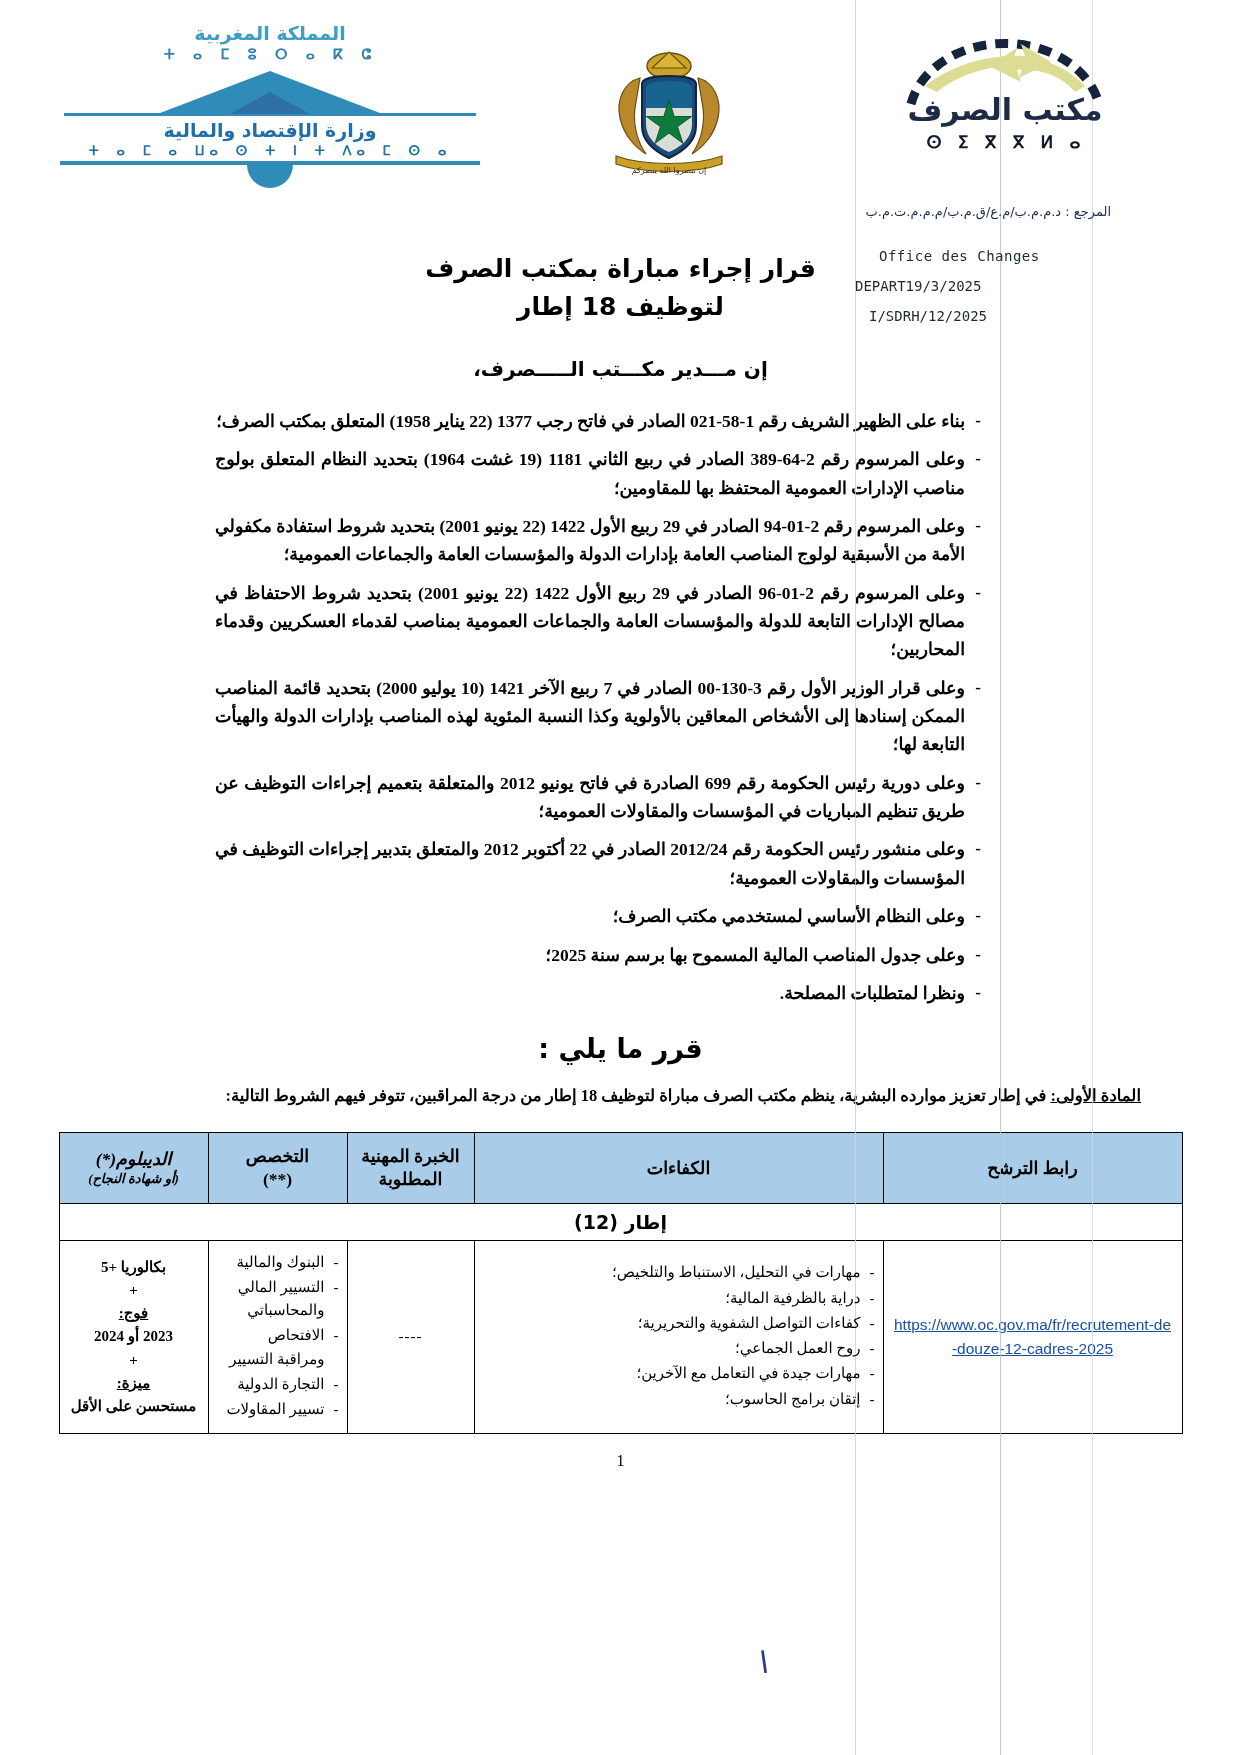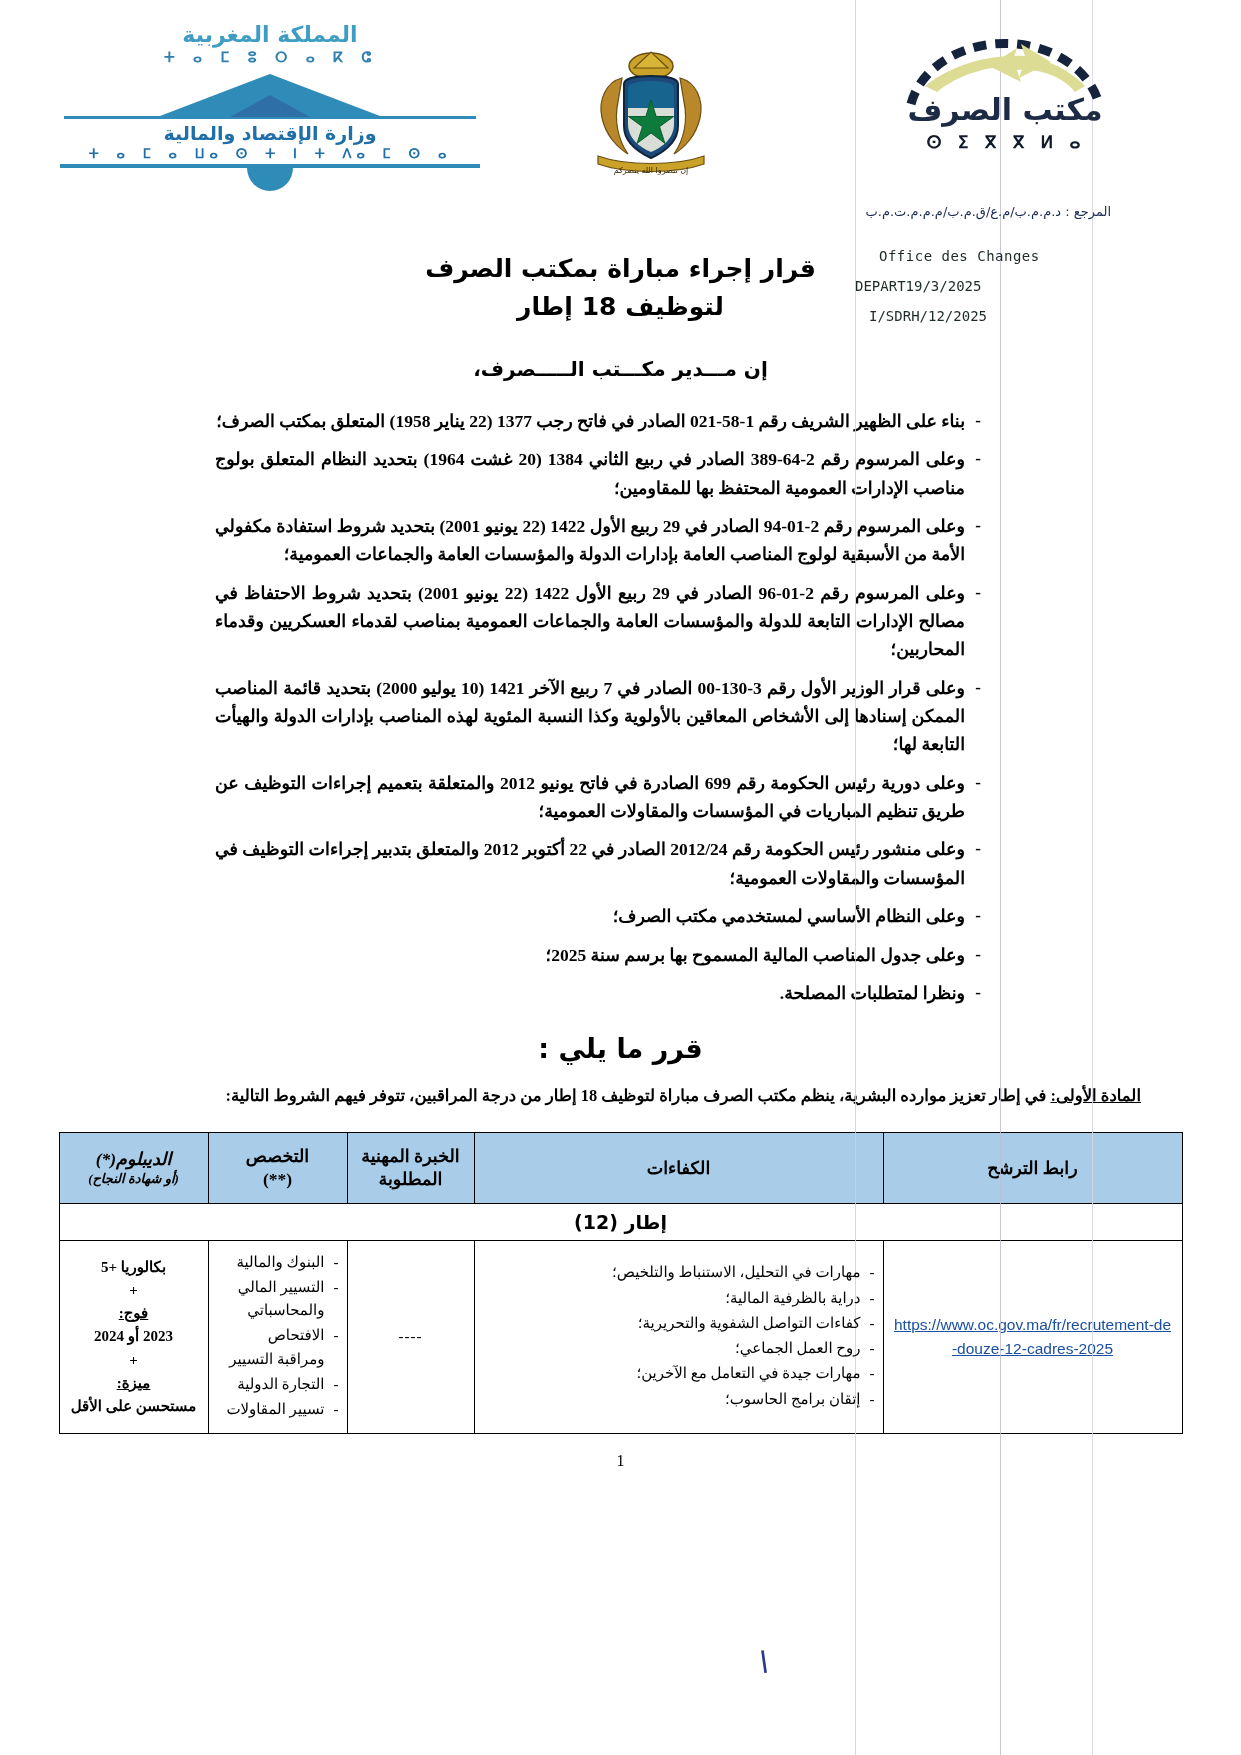--- a/index.html
+++ b/index.html
@@ -15,41 +15,41 @@
   .scanline{position:absolute;top:0;bottom:0;width:1px;background:#cfcfe4;opacity:.85;}
   .scanline.a{left:855px;}
   .scanline.b{left:1000px;background:#bdbdd2;}
   .scanline.c{left:1092px;background:#d6d6e6;}
 
   
   .header{position:relative;height:200px;}
 
   .logo-left{position:absolute;left:60px;top:22px;width:420px;text-align:center;}
   .kingdom-ar{color:#3f9dc4;font-family:"DejaVu Sans",sans-serif;font-weight:700;
-    font-size:22px;letter-spacing:1px;direction:rtl;}
+    font-size:19px;letter-spacing:1px;direction:rtl;}
   .kingdom-tif{color:#2f7fb0;font-family:"DejaVu Sans Mono",monospace;font-weight:700;
     font-size:14px;letter-spacing:5px;margin-top:2px;direction:ltr;}
   .chev-wrap{position:relative;height:46px;margin-top:5px;}
   .chev-big{position:absolute;left:50%;top:4px;transform:translateX(-50%);
     width:0;height:0;border-left:110px solid transparent;border-right:110px solid transparent;
     border-bottom:42px solid #2f8cb8;}
   .chev-small{position:absolute;left:50%;top:25px;transform:translateX(-50%);
     width:0;height:0;border-left:40px solid transparent;border-right:40px solid transparent;
     border-bottom:22px solid #2f6fa8;}
   .rule-line{height:3px;background:#2f8cb8;margin:0 4px;}
   .ministry-ar{color:#1f6fa8;font-family:"DejaVu Sans",sans-serif;font-weight:700;
     font-size:19px;letter-spacing:2px;margin-top:3px;direction:rtl;}
   .ministry-tif{color:#1f6fa8;font-family:"DejaVu Sans Mono",monospace;font-weight:700;
     font-size:13px;letter-spacing:5px;margin-top:2px;direction:ltr;}
   .rule-line2{height:4px;background:#2f8cb8;margin-top:3px;position:relative;}
   .half-disc{position:absolute;left:50%;top:4px;transform:translateX(-50%);
     width:46px;height:23px;background:#2f8cb8;border-radius:0 0 46px 46px;}
 
   
-  .coat{position:absolute;left:576px;top:48px;width:150px;height:130px;}
+  .coat{position:absolute;left:594px;top:48px;width:150px;height:130px;}
   .coat svg{display:block;}
 
   
   .logo-right{position:absolute;left:880px;top:28px;width:250px;height:170px;text-align:center;}
   .oc-arc{position:relative;height:80px;}
   .oc-ar{font-family:"DejaVu Sans",sans-serif;font-weight:700;font-size:30px;
     color:#1d2c44;line-height:1.05;direction:rtl;margin-top:-14px;}
   .oc-tif{font-family:"DejaVu Sans Mono",monospace;font-weight:700;font-size:17px;
     color:#101a2c;letter-spacing:3px;margin-top:6px;direction:ltr;}
 
@@ -195,21 +195,21 @@
 
   <div class="preamble">إن مـــدير مكـــتب الـــــصرف،</div>
 
   <div class="clauses">
     <div class="clause">
       <div class="dash">-</div>
       <div class="ctext">بناء على الظهير الشريف رقم 1-58-021 الصادر في فاتح رجب 1377 (22 يناير 1958) المتعلق بمكتب الصرف؛</div>
     </div>
     <div class="clause">
       <div class="dash">-</div>
-      <div class="ctext">وعلى المرسوم رقم 2-64-389 الصادر في ربيع الثاني 1384 (20 غشت 1964) بتحديد النظام المتعلق بولوج مناصب الإدارات العمومية المحتفظ بها للمقاومين؛</div>
+      <div class="ctext">وعلى المرسوم رقم 2-64-389 الصادر في ربيع الثاني 1181 (19 غشت 1964) بتحديد النظام المتعلق بولوج مناصب الإدارات العمومية المحتفظ بها للمقاومين؛</div>
     </div>
     <div class="clause">
       <div class="dash">-</div>
       <div class="ctext">وعلى المرسوم رقم 2-01-94 الصادر في 29 ربيع الأول 1422 (22 يونيو 2001) بتحديد شروط استفادة مكفولي الأمة من الأسبقية لولوج المناصب العامة بإدارات الدولة والمؤسسات العامة والجماعات العمومية؛</div>
     </div>
     <div class="clause">
       <div class="dash">-</div>
       <div class="ctext">وعلى المرسوم رقم 2-01-96 الصادر في 29 ربيع الأول 1422 (22 يونيو 2001) بتحديد شروط الاحتفاظ في مصالح الإدارات التابعة للدولة والمؤسسات العامة والجماعات العمومية بمناصب لقدماء العسكريين وقدماء المحاربين؛</div>
     </div>
     <div class="clause">

